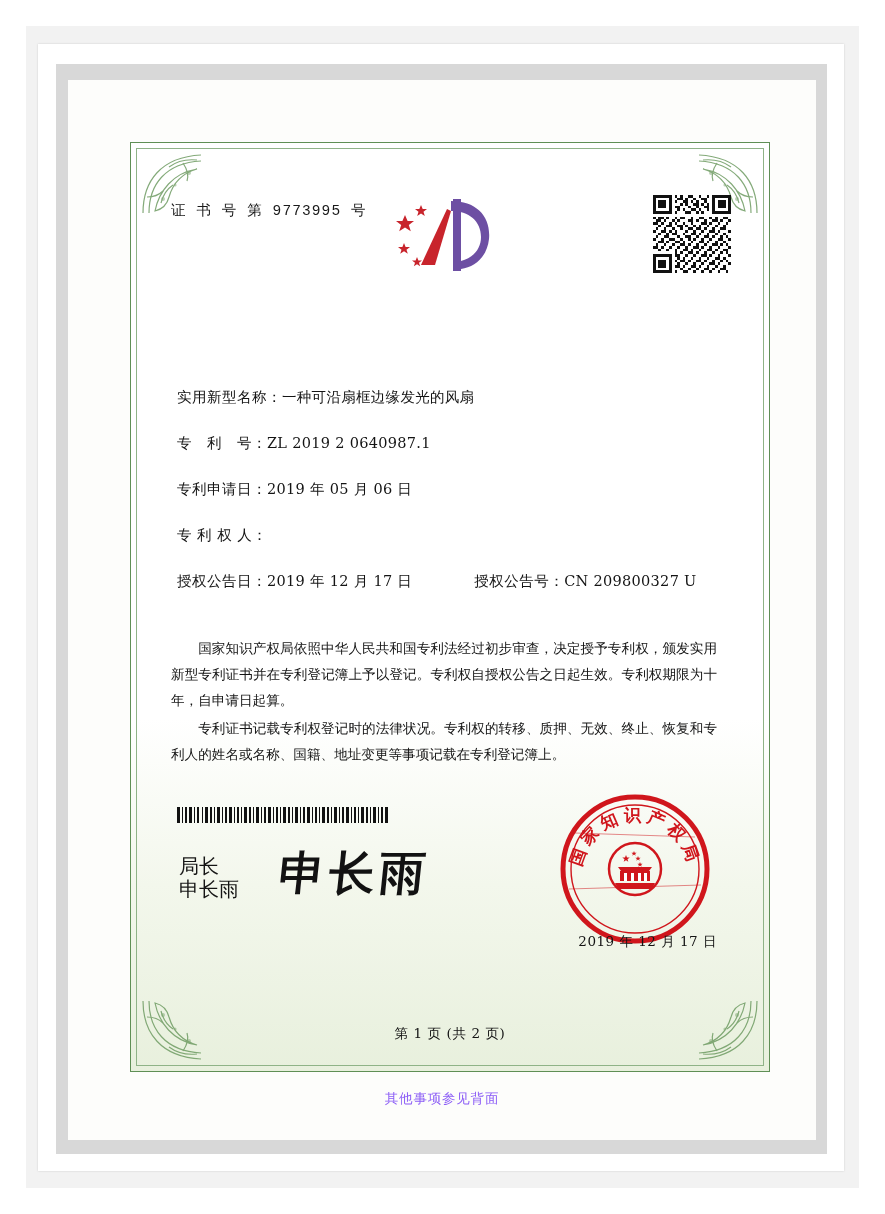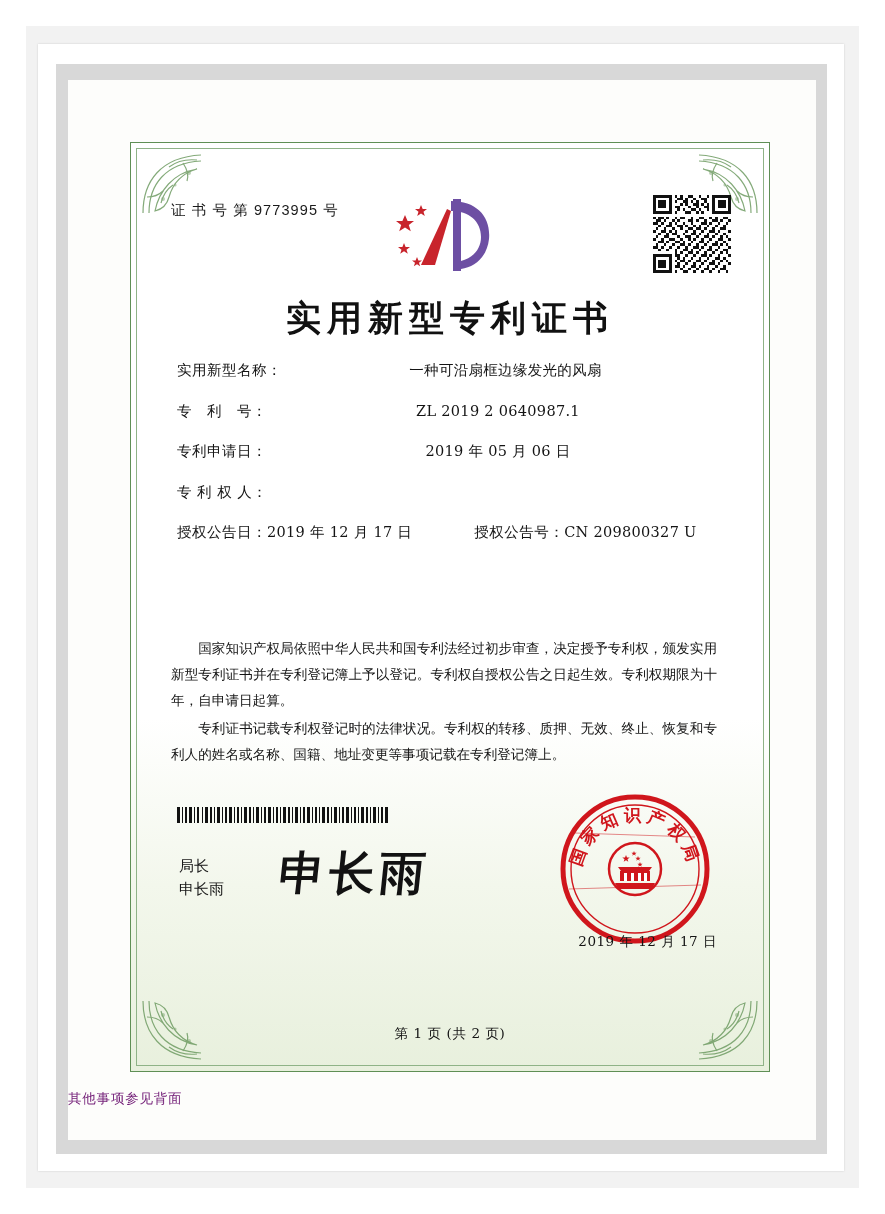--- a/index.html
+++ b/index.html
@@ -77,21 +77,21 @@
   .orn-bl { left: 8px;  bottom: 8px; transform: scaleY(-1); }
   .orn-br { right: 8px; bottom: 8px; transform: scale(-1,-1); }
 
   
   .cert-no {
     position: absolute;
     left: 40px; top: 58px;
     font-size: 14.5px;
     letter-spacing: 1.1px;
     color: #1a1a1a;
-    font-family: Liberation Sans, sans-serif;
+    font-family: Liberation Mono, monospace;
   }
   .emblem {
     position: absolute;
     left: 50%; top: 48px;
     transform: translateX(-50%);
     width: 118px; height: 86px;
   }
   .qr {
     position: absolute;
     right: 38px; top: 52px;
@@ -118,30 +118,30 @@
     top: 218px;
     right: 40px;
   }
   .frow {
     display: flex;
     align-items: baseline;
     margin-bottom: 21.5px;
     font-size: 14.5px;
     color: #141414;
     font-family: "DejaVu Serif", serif;
+    margin-top: 27px;
   }
   .flabel {
     flex: 0 0 auto;
     white-space: pre;
     letter-spacing: 0.5px;
   }
   .fvalue {
     flex: 1 1 auto;
     letter-spacing: 0.3px;
-    text-align: center;
   }
   .frow.two .fvalue { flex: 0 0 auto; }
   .frow.two .flabel2 {
     margin-left: 62px;
     white-space: pre;
   }
 
   
   .paras {
     position: absolute;
@@ -161,21 +161,21 @@
     left: 46px;
     top: 664px;
     width: 250px; height: 16px;
   }
 
   
   .sig-label {
     position: absolute;
     left: 48px;
     top: 712px;
-    font-size: 15px;
+    font-size: 20px;
     line-height: 23px;
     color: #151515;
     font-family: "DejaVu Serif", serif;
   }
   .sig-script {
     position: absolute;
     left: 148px;
     top: 700px;
     font-size: 46px;
     color: #121212;
@@ -211,23 +211,23 @@
     font-size: 13.5px;
     color: #141414;
     letter-spacing: 0.6px;
     font-family: "DejaVu Serif", serif;
     margin-top: 20px;
   }
   .backside-note {
     position: absolute;
     left: 0; right: 0;
     top: 1010px;
-    text-align: left;
+    text-align: center;
     font-size: 13.5px;
-    color: #701a75;
+    color: #8b5cf6;
     letter-spacing: 0.8px;
     font-family: "DejaVu Serif", serif;
   }
 </style>
 </head>
 <body>
 
 <div class="scan">
   <div class="scan-inner-shadow"></div>
   <div class="paper-border1"></div>
@@ -556,21 +556,20 @@
               <rect x="11" y="28" width="2" height="1"></rect>
               <rect x="15" y="28" width="1" height="1"></rect>
               <rect x="18" y="28" width="1" height="1"></rect>
               <rect x="21" y="28" width="1" height="1"></rect>
               <rect x="24" y="28" width="1" height="1"></rect>
               <rect x="27" y="28" width="1" height="1"></rect>
           </g>
         </svg>
       </div>
 
-      <div class="title">实用新型专利证书</div>
 
       <div class="fields">
         <div class="frow">
           <span class="flabel">实用新型名称：</span>
           <span class="fvalue">一种可沿扇框边缘发光的风扇</span>
         </div>
         <div class="frow">
           <span class="flabel">专　利　号：</span>
           <span class="fvalue">ZL 2019 2 0640987.1</span>
         </div>

